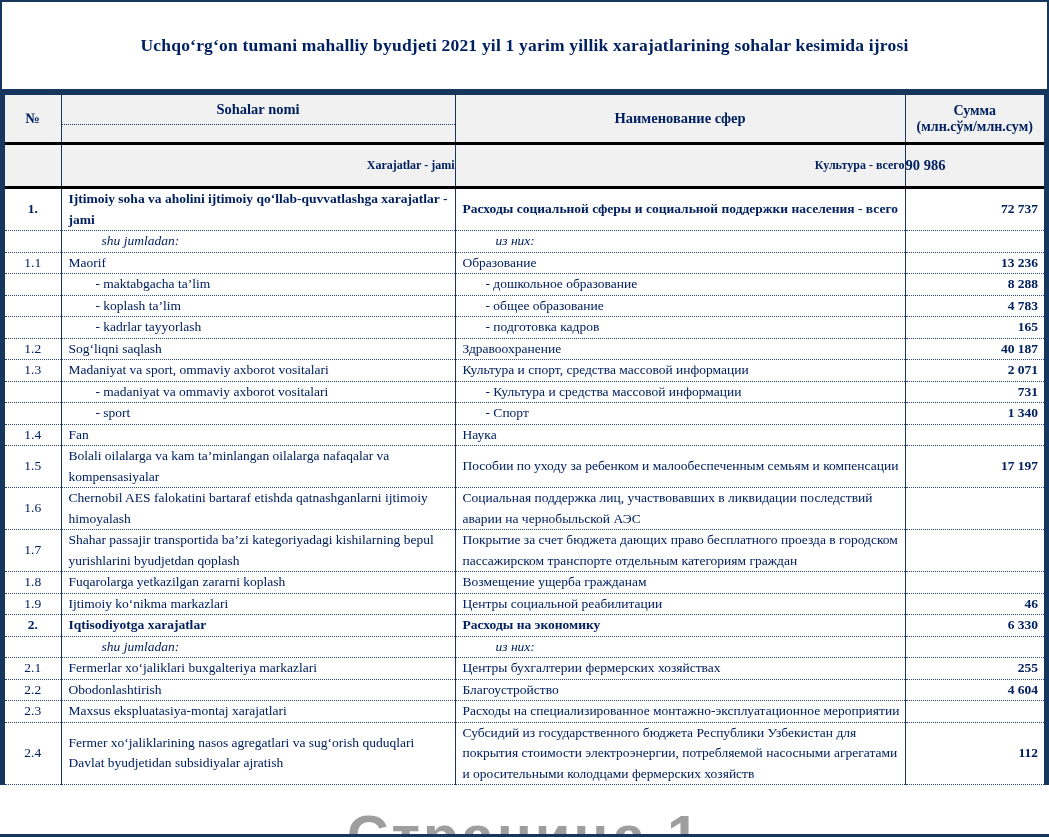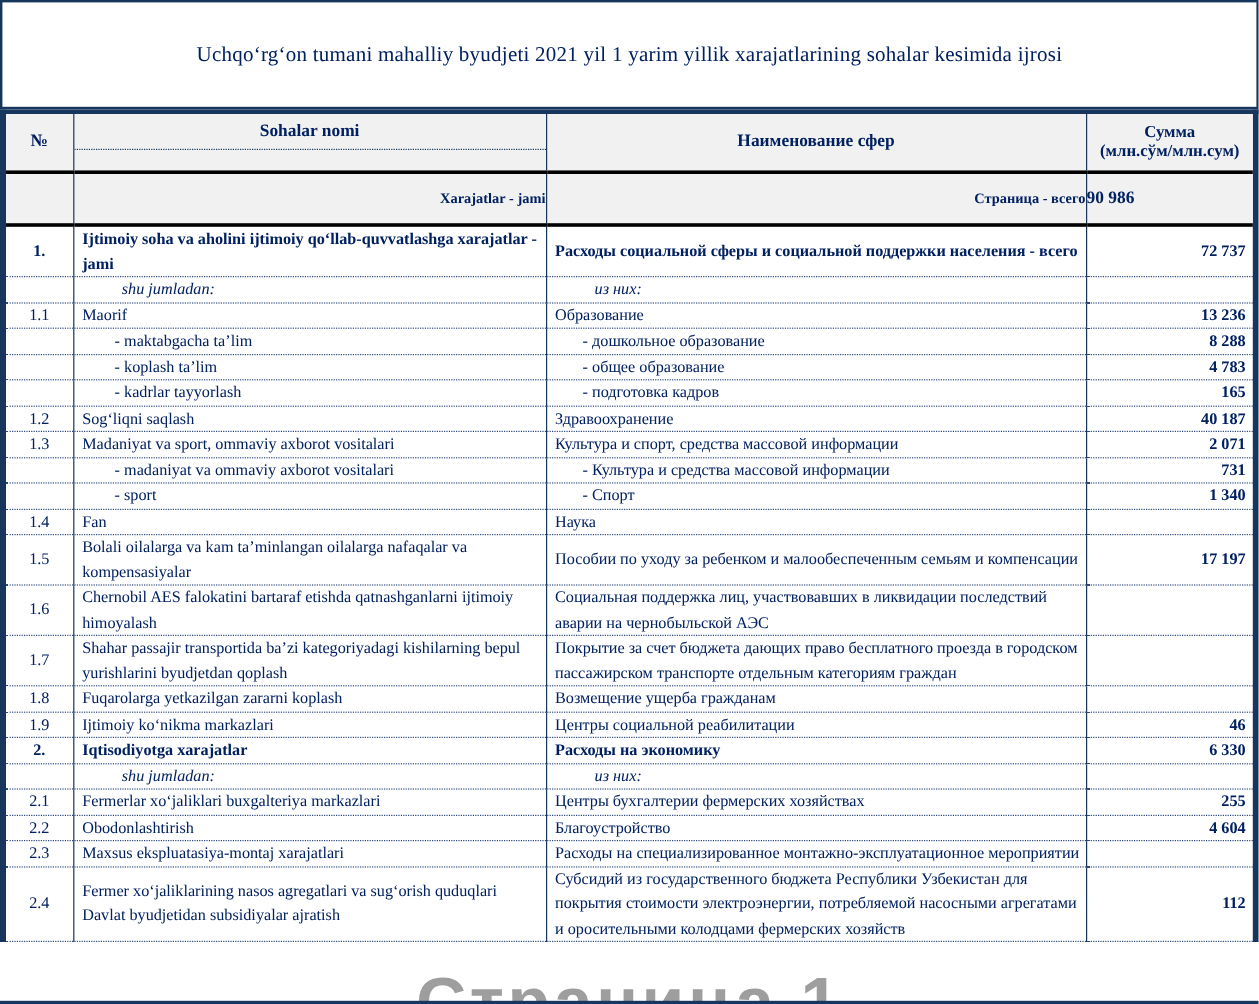--- a/index.html
+++ b/index.html
@@ -11,21 +11,21 @@
     font-family:"Liberation Serif","DejaVu Serif",serif;
     color:#002060;
   }
   
   .title-box{
     position:absolute;left:0;top:0;width:1049px;height:91px;
     border:2px solid #17365D;box-sizing:border-box;
     display:flex;align-items:center;justify-content:center;
     background:#ffffff;z-index:2;
   }
-  .title{font-size:17.5px;font-weight:normal;letter-spacing:.2px;}
+  .title{font-size:17.5px;font-weight:bold;letter-spacing:.2px;}
   
   .table-wrap{
     position:absolute;left:0;top:91px;width:1049px;
     border-left:5px solid #17365D;border-right:5px solid #17365D;
     border-top:4px solid #17365D;box-sizing:border-box;
     z-index:1;
   }
   table{width:100%;border-collapse:collapse;table-layout:fixed;}
   col.c-num{width:56px;}
   col.c-uz{width:394px;}
@@ -113,21 +113,21 @@
           </th>
           <th class="ru">Наименование сфер</th>
           <th class="sum">
             <div>Сумма</div>
             <div>(млн.сўм/млн.сум)</div>
           </th>
         </tr>
         <tr class="total">
           <td class="num"></td>
           <td class="uz">Xarajatlar - jami</td>
-          <td class="ru">Страница - всего</td>
+          <td class="ru">Культура - всего</td>
           <td class="sum">90 986</td>
         </tr>
       </thead>
       <tbody>
           <tr class="section">
             <td class="num">1.</td>
             <td class="uz">Ijtimoiy soha va aholini ijtimoiy qoʻllab-quvvatlashga xarajatlar - jami</td>
             <td class="ru">Расходы социальной сферы и социальной поддержки населения - всего</td>
             <td class="sum">72 737</td>
           </tr>

